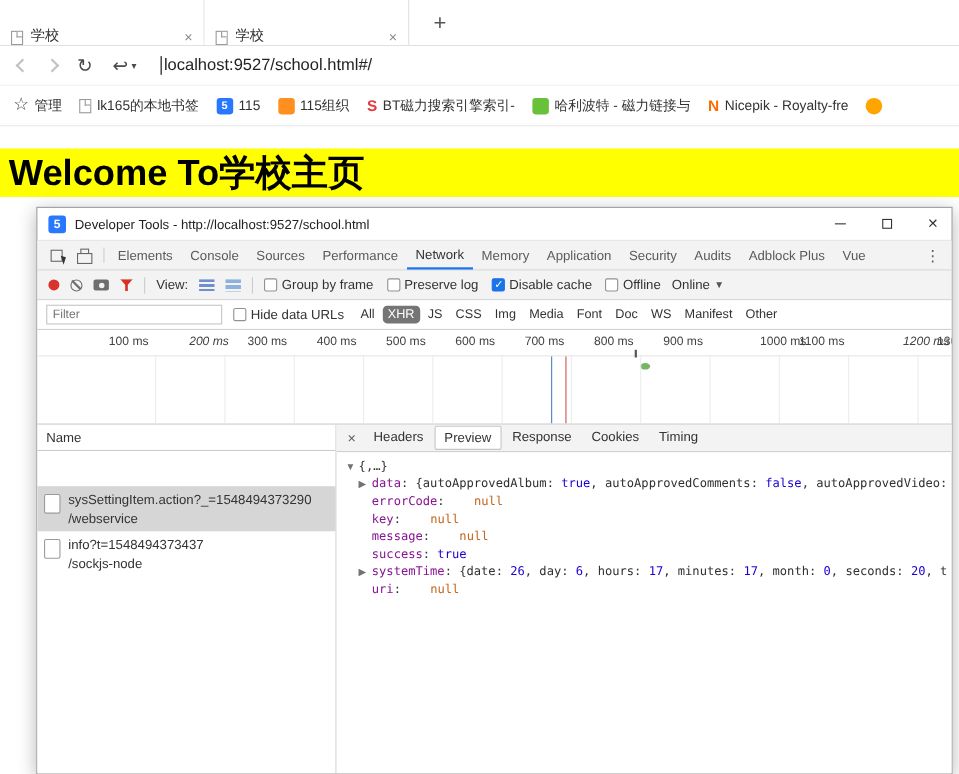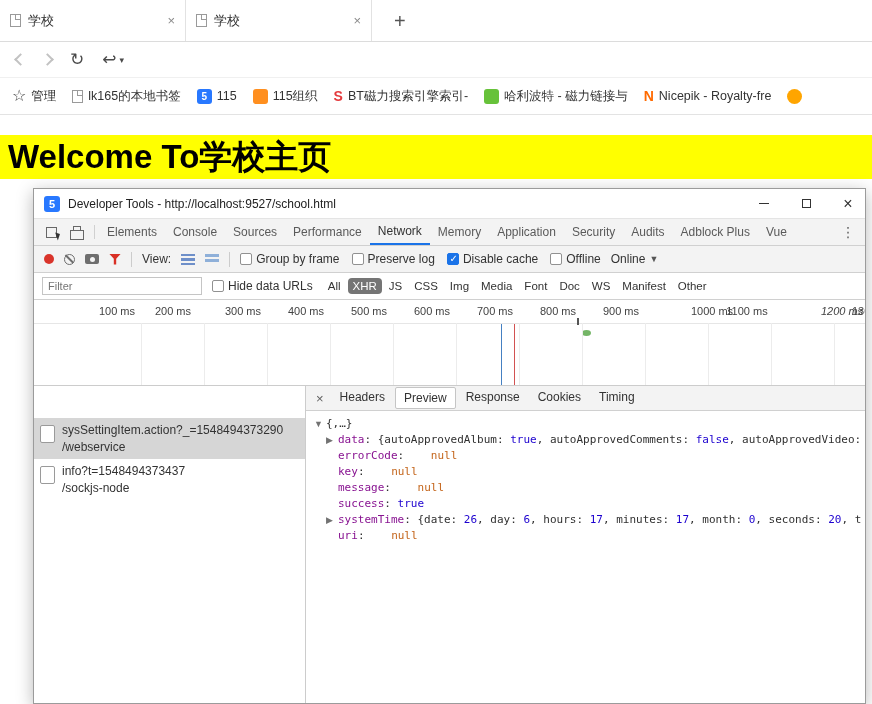--- a/index.html
+++ b/index.html
@@ -3,21 +3,21 @@
 <meta charset="utf-8">
 <style>
   * { margin:0; padding:0; box-sizing:border-box; }
   html,body { width:872px; height:704px; overflow:hidden; background:#fff;
     font-family:"Liberation Sans",sans-serif; }
 
   
   .tabstrip { height:42px; display:flex; align-items:stretch; background:#fff;
     border-bottom:1px solid #dcdcdc; }
   .tabs { display:flex; }
-  .btab { width:186px; display:flex; align-items:center; gap:7px; padding:0 10px;
+  .btab { width:186px; display:flex; align-items:flex-end; gap:7px; padding:0 10px;
     border-right:1px solid #e2e2e2; background:#fff; }
   .btab-title { flex:1; font-size:13px; color:#333; white-space:nowrap; overflow:hidden; }
   .btab-close { color:#8a8a8a; font-size:13px; }
   .page-ico { width:11px; height:13px; border:1px solid #9a9a9a; background:#fff;
     flex:none; position:relative; }
   .page-ico::after { content:''; position:absolute; right:0; top:0; width:4px; height:4px;
     background:#fff; border-left:1px solid #9a9a9a; border-bottom:1px solid #9a9a9a; }
   .newtab-btn { align-self:center; font-size:20px; color:#555; margin-left:14px;
     line-height:1; padding:4px 8px; }
 
@@ -174,20 +174,24 @@
 </div>
 
 <div class="navbar">
   <span class="chev back"></span>
   <span class="chev fwd"></span>
   <span class="nav-glyph">↻</span>
   <span class="nav-return">
     <span class="nav-glyph">↩</span>
     <span class="nav-caret">▾</span>
   </span>
+  <div class="addr">
+    <span class="caret-bar"></span>
+    <span class="addr-text">localhost:9527/school.html#/</span>
+  </div>
 </div>
 
 <div class="bookmarks" id="bookmarksHost">
     <div class="bm">
       <span class="bm-star">☆</span>
       <span class="bm-label">管理</span>
     </div>
     <div class="bm">
       <span class="page-ico"></span>
       <span class="bm-label">lk165的本地书签</span>
@@ -317,21 +321,21 @@
   </div>
 
   <div class="dt-timeline" id="timelineHost">
     <span class="tl-hline"></span>
     <span class="mark-dcl"></span>
     <span class="mark-load"></span>
     <span class="mark-bar"></span>
     <span class="mark-green"></span>
   <div class="tick-label" style="left: 51px;">100 ms</div>
       <div class="tick-line" style="left: 107px;"></div>
-      <div class="tick-label" style="left: 107px;">200 ms</div>
+      <div class="tick-label" style="left: 124px; font-style: italic;">200 ms</div>
       <div class="tick-line" style="left: 170px;"></div>
       <div class="tick-label" style="left: 177px;">300 ms</div>
       <div class="tick-line" style="left: 233px;"></div>
       <div class="tick-label" style="left: 240px;">400 ms</div>
       <div class="tick-line" style="left: 296px;"></div>
       <div class="tick-label" style="left: 303px;">500 ms</div>
       <div class="tick-line" style="left: 359px;"></div>
       <div class="tick-label" style="left: 366px;">600 ms</div>
       <div class="tick-line" style="left: 422px;"></div>
       <div class="tick-label" style="left: 429px;">700 ms</div>
@@ -344,20 +348,21 @@
       <div class="tick-line" style="left: 674px;"></div>
       <div class="tick-label" style="left: 681px;">1100 ms</div>
       <div class="tick-line" style="left: 737px;"></div>
       <div class="tick-label" style="left: 776px; font-style: italic;">1200 ms</div>
       <div class="tick-line" style="left: 800px;"></div>
       <div class="tick-label" style="left: 807px;">1300 ms</div>
     </div>
 
   <div class="dt-main">
     <div class="dt-left">
+      <div class="dt-name-header">Name</div>
       <div id="reqHost">
           <div class="req selected">
             <span class="file-ico"></span>
             <div>
               <div class="req-name">sysSettingItem.action?_=1548494373290</div>
               <div class="req-path">/webservice</div>
             </div>
           </div>
           <div class="req">
             <span class="file-ico"></span>

